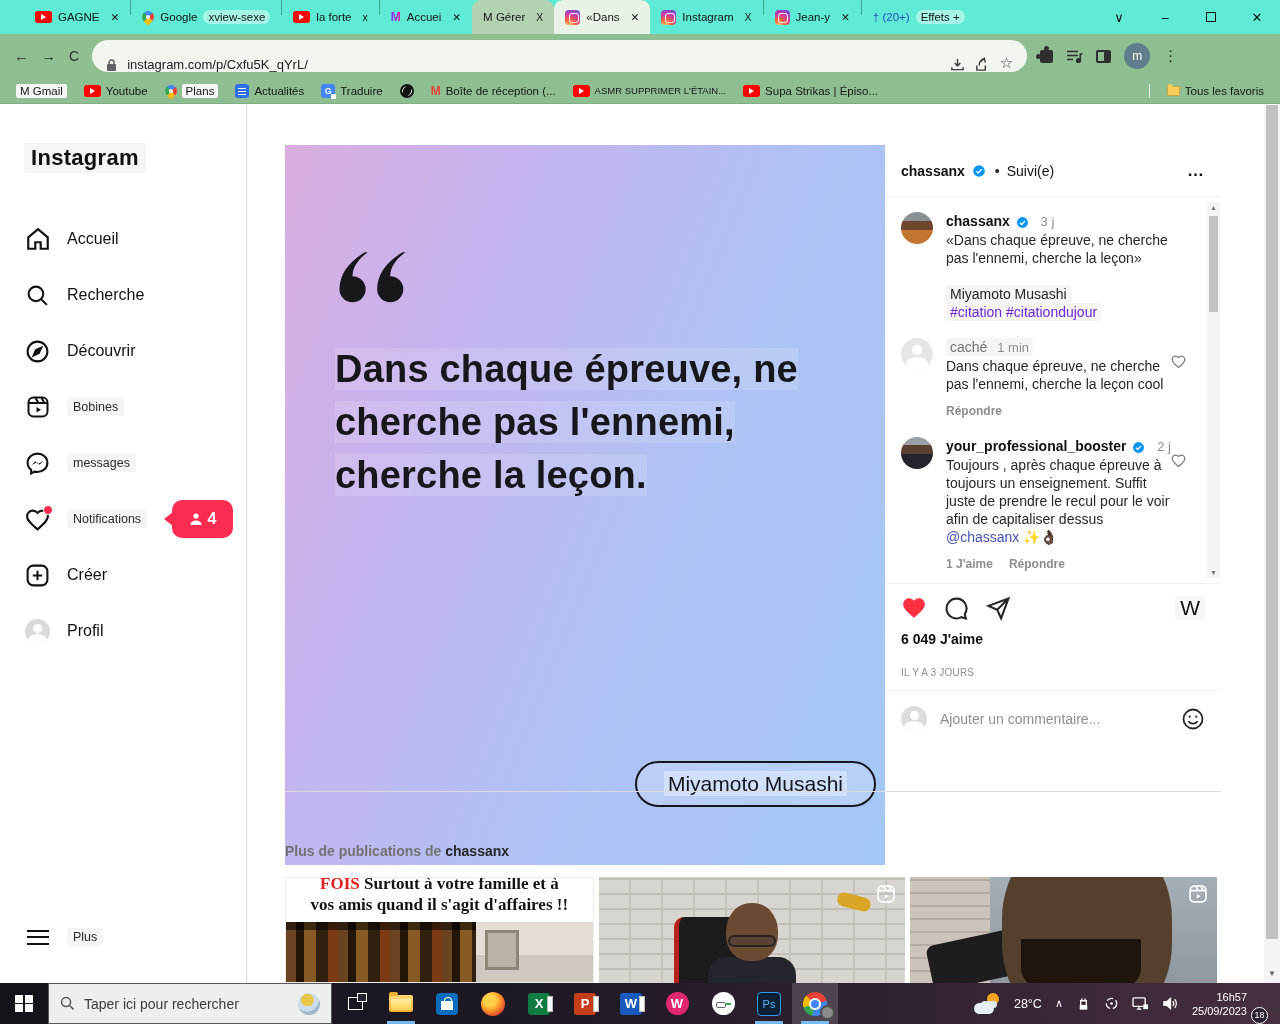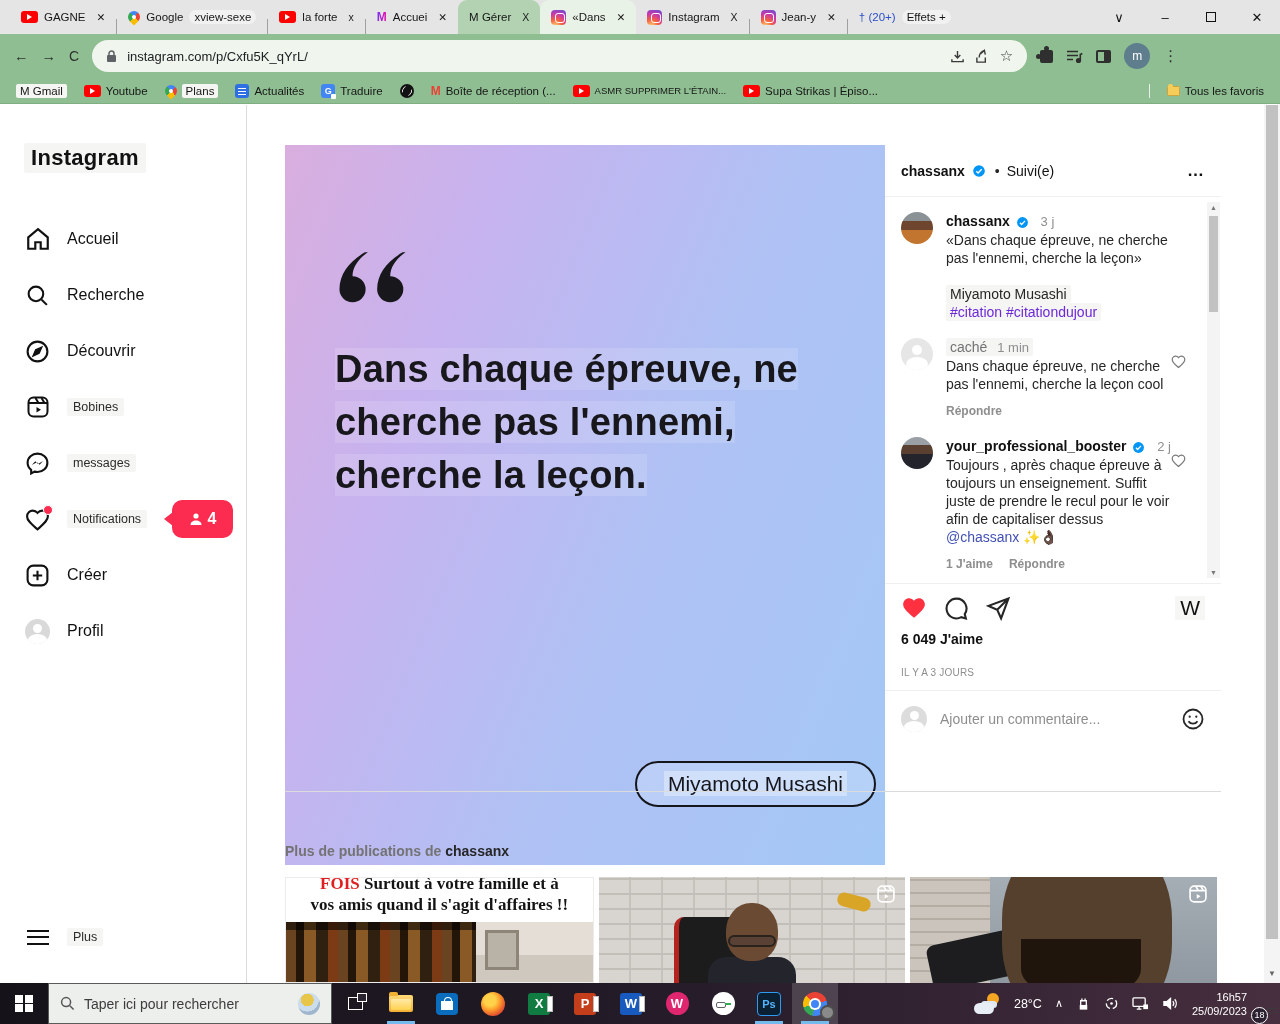--- a/index.html
+++ b/index.html
@@ -1,20 +1,20 @@
 <!DOCTYPE html>
 <html><head>
 <meta charset="utf-8">
 <style>
 *{margin:0;padding:0;box-sizing:border-box}
 html,body{width:1280px;height:1024px}
 body{font-family:"Liberation Sans","DejaVu Sans",sans-serif;background:#fff;overflow:hidden;position:relative;color:#111}
 
 
-.tabbar{position:absolute;top:0;left:0;width:1280px;height:34px;background:#e5e5e5;display:flex;align-items:flex-end;padding-left:10px}
+.tabbar{position:absolute;top:0;left:0;width:1280px;height:34px;background:#5eead4;display:flex;align-items:flex-start;padding-left:24px}
 .tab{display:flex;align-items:center;gap:6px;height:34px;padding:0 11px;font-size:11.5px;color:#161616;white-space:nowrap;cursor:pointer}
 .tab-close{font-size:10.5px;color:#1b1b1b;margin-left:5px;cursor:pointer}
 .tab.light{background:#b2d2b2;border-radius:9px 9px 0 0}
 .tab.active{background:#e9f2e6;border-radius:9px 9px 0 0}
 .tabsep{width:1px;height:15px;background:rgba(0,0,0,.30)}
 .hl-green{background:rgba(255,255,255,.45);padding:1px 5px;border-radius:7px}
 .blue-text{color:#2b50c8}
 .win-controls{position:absolute;right:0;top:0;height:34px;display:flex;align-items:center;gap:0;color:#111}
 .win-btn{width:46px;text-align:center;font-size:13px;cursor:pointer}
 .restore-box{display:inline-block;width:10px;height:10px;border:1.4px solid #111}
@@ -24,21 +24,21 @@
 .fav-yt::after{content:"";position:absolute;left:6px;top:3px;border-left:5px solid #fff;border-top:3px solid transparent;border-bottom:3px solid transparent}
 .fav-maps{width:12px;height:12px;border-radius:50% 50% 50% 0;transform:rotate(-45deg);background:conic-gradient(#4285f4 0 25%,#ea4335 0 50%,#fbbc04 0 75%,#34a853 0);position:relative}
 .fav-maps::after{content:"";position:absolute;left:4px;top:4px;width:4px;height:4px;border-radius:50%;background:#fff}
 .fav-ig{width:15px;height:15px;border-radius:4px;background:radial-gradient(circle at 28% 110%,#ffd776 0%,#f56040 35%,#c837ab 65%,#5b51d8 100%);position:relative}
 .fav-ig::after{content:"";position:absolute;left:3.5px;top:3.5px;width:8px;height:8px;border:1.4px solid #fff;border-radius:3px}
 .fav-m::after{content:"M";font-weight:800;font-size:12px;background:linear-gradient(90deg,#7b2ff7,#f107a3);-webkit-background-clip:text;background-clip:text;color:transparent}
 
 .toolbar{position:absolute;top:34px;left:0;width:1280px;height:44px;background:#8fbe92;display:flex;align-items:center;padding:0 14px;gap:13px}
 .navglyph{font-size:14.5px;color:#2e332e;cursor:pointer}
 .reload-c{font-size:14px;color:#2e332e;cursor:pointer}
-.urlpill{flex:1;max-width:935px;height:32px;background:#f0f6ee;border-radius:16px;display:flex;align-items:center;padding:0 14px;gap:10px}
+.urlpill{flex:1;max-width:935px;height:32px;background:#f0f6ee;border-radius:16px;display:flex;align-items:flex-end;padding:0 14px;gap:10px}
 .url-text{font-size:13px;color:#202124;flex:1}
 .pill-icon{color:#3a3a3a;cursor:pointer;display:flex;align-items:center}
 .star{font-size:15px;color:#3a3a3a;cursor:pointer}
 .puzzle{position:relative;width:13px;height:13px;background:#2f2f2f;border-radius:2px}
 .puzzle::before{content:"";position:absolute;top:-4px;left:4px;width:5px;height:5px;border-radius:50%;background:#2f2f2f}
 .puzzle::after{content:"";position:absolute;left:-4px;top:4px;width:5px;height:5px;border-radius:50%;background:#2f2f2f}
 .panel-icon{width:15px;height:13px;border:2px solid #2f2f2f;border-radius:2px;position:relative}
 .panel-icon::after{content:"";position:absolute;right:0;top:0;bottom:0;width:5px;background:#2f2f2f}
 .tb-avatar{width:26px;height:26px;border-radius:50%;background:#5e7d8d;color:#fff;font-size:12px;display:flex;align-items:center;justify-content:center;cursor:pointer}
 .kebab{font-size:15px;color:#2f2f2f;cursor:pointer}
@@ -179,21 +179,21 @@
 .ic-firefox{width:24px;height:24px;border-radius:50%;background:radial-gradient(circle at 38% 35%,#ffd24a 0 26%,#ff9e2c 45%,#e4572e 70%,#b5205f 100%)}
 .ic-office{width:22px;height:22px;border-radius:3px;color:#fff;font-weight:700;font-size:13px;display:flex;align-items:center;justify-content:center;position:relative}
 .ic-office::after{content:"";position:absolute;right:-3px;top:3px;width:6px;height:16px;background:#fff;border-radius:1px;box-shadow:inset 0 0 0 1px #bbb}
 .ic-excel{background:#107c41}
 .ic-ppt{background:#c43e1c}
 .ic-word{background:#185abd}
 .ic-wps{width:23px;height:23px;border-radius:50%;background:#e0266f;color:#fff;font-weight:800;font-size:13px;display:flex;align-items:center;justify-content:center}
 .ic-key{width:23px;height:23px;border-radius:50%;background:#fff;position:relative}
 .ic-key::before{content:"";position:absolute;left:4px;top:10px;width:8px;height:4px;border:1.6px solid #5f6368;border-radius:2px}
 .ic-key::after{content:"";position:absolute;left:13px;top:11px;width:6px;height:2px;background:#34a853;box-shadow:3px 2px 0 -1px #ea4335}
-.ic-ps{width:24px;height:24px;background:#0c2033;border:1px solid #2f9bf0;border-radius:4px;color:#54b4ff;font-weight:700;font-size:11px;display:flex;align-items:center;justify-content:center}
+.ic-ps{width:24px;height:24px;background:#0c2033;border:1px solid #2f9bf0;border-radius:4px;color:#54b4ff;font-weight:400;font-size:11px;display:flex;align-items:center;justify-content:center}
 .ic-chrome{width:24px;height:24px;border-radius:50%;background:conic-gradient(from -45deg,#ea4335 0 33%,#4285f4 33% 66%,#34a853 66% 83%,#fbbc05 83% 100%);position:relative}
 .ic-chrome::before{content:"";position:absolute;left:6px;top:6px;width:12px;height:12px;border-radius:50%;background:#fff}
 .ic-chrome::after{content:"";position:absolute;left:8px;top:8px;width:8px;height:8px;border-radius:50%;background:#4285f4}
 .chrome-badge{position:absolute;right:3px;bottom:4px;width:15px;height:15px;border-radius:50%;background:#8a8a8a;border:2px solid #4e4e4e}
 .tb-tray{margin-left:auto;display:flex;align-items:center;gap:13px;padding-right:16px;font-size:12.5px}
 .weather{position:relative;width:27px;height:22px}
 .weather::before{content:"";position:absolute;right:2px;top:0;width:12px;height:12px;border-radius:50%;background:#f5a623}
 .weather::after{content:"";position:absolute;left:0;bottom:1px;width:20px;height:11px;border-radius:8px;background:#e8eef5;box-shadow:5px -4px 0 -2px #dfe7f0}
 .chev{font-size:11px;cursor:pointer}
 .tray-ic{display:flex;align-items:center;cursor:pointer}

